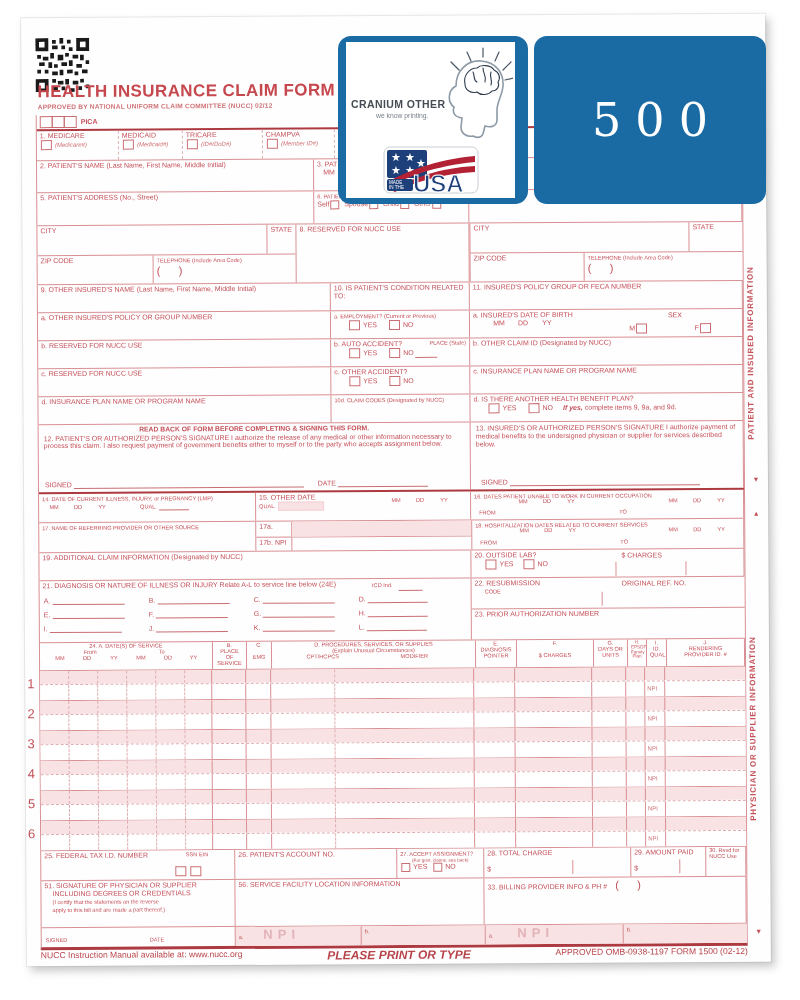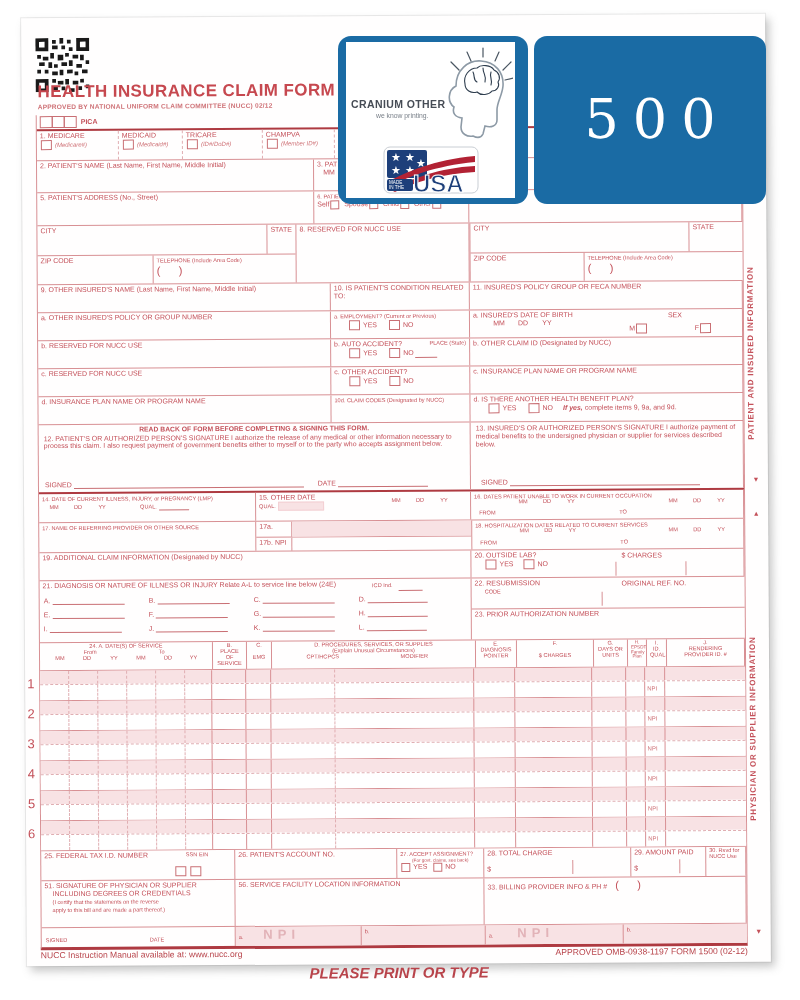--- a/index.html
+++ b/index.html
@@ -50,21 +50,21 @@
   
   .badge{position:absolute;left:338px;top:36px;width:428px;height:168px;display:flex;z-index:10;}
   .badge-left{flex:0 0 190px;background:var(--blue);border-radius:13px;padding:6px 13px 6px 8px;margin-right:6px;}
   .badge-card{background:#fff;width:100%;height:100%;position:relative;overflow:hidden;}
   .brand{position:absolute;left:5px;top:56px;font-size:10.5px;letter-spacing:.4px;color:#464c55;font-weight:bold;}
   .tagline{position:absolute;left:30px;top:70px;font-size:6.8px;color:#7a818a;}
   .headsketch{position:absolute;right:2px;top:2px;}
   .flaglogo{position:absolute;left:50%;transform:translateX(-50%);bottom:4px;}
   .badge-right{flex:1;background:var(--blue);border-radius:13px;color:#fff;display:flex;flex-direction:column;
     align-items:center;justify-content:center;}
-  .count{font-family:"DejaVu Serif",serif;font-size:54px;line-height:1;letter-spacing:14px;margin-left:14px;}
+  .count{font-family:"DejaVu Serif",serif;font-size:46px;line-height:1;letter-spacing:14px;margin-left:14px;}
   .unit{font-family:"DejaVu Serif",serif;font-style:italic;font-size:27px;letter-spacing:6px;margin:4px 0 0 30px;align-self:flex-end;margin-right:28px;}
   .npi-faint{font-size:13px;font-weight:bold;letter-spacing:5px;color:#e2b3b8;}
 </style>
 </head>
 <body>
 
 <div class="sheet">
 
   <svg class="qr" viewBox="0 0 29 29">
     <rect x="0" y="0" width="29" height="29" fill="#fff"></rect>
@@ -737,21 +737,21 @@
   <div class="numcol" style="top:808px;">6</div>
 
   <div class="vlab" style="left:723px;top:210px;height:258px;">PATIENT AND INSURED INFORMATION</div>
   <div class="arrow" style="left:723px;top:462px;">▼</div>
   <div class="arrow" style="left:723px;top:496px;">▲</div>
   <div class="vlab" style="left:723px;top:520px;height:390px;">PHYSICIAN OR SUPPLIER INFORMATION</div>
   <div class="arrow" style="left:723px;top:914px;">▼</div>
 
   <div class="footer">
     <span style="font-size:8.6px;">NUCC Instruction Manual available at: www.nucc.org</span>
-    <span class="b it" style="font-size:15px;margin-top:16px;">PLEASE PRINT OR TYPE</span>
+    <span class="b it" style="font-size:12px;">PLEASE PRINT OR TYPE</span>
     <span style="font-size:8.6px;">APPROVED OMB-0938-1197 FORM 1500 (02-12)</span>
   </div>
 </div>
 
 <div class="badge">
   <div class="badge-left">
     <div class="badge-card">
       <svg class="headsketch" width="92" height="96" viewBox="0 0 92 96">
         <g stroke="#8d9aa6" stroke-width="1.6" fill="none" stroke-linecap="round">
           <path d="M52,92 C46,93 40,90 40,83 L41,74 C34,73 31,69 33,63 C26,58 27,46 35,42 C35,26 47,16 60,17 C74,18 83,28 82,42 C81,52 76,58 76,66 L76,76 C76,82 70,84 64,82 L62,90 C60,94 56,94 52,92 Z"></path>

